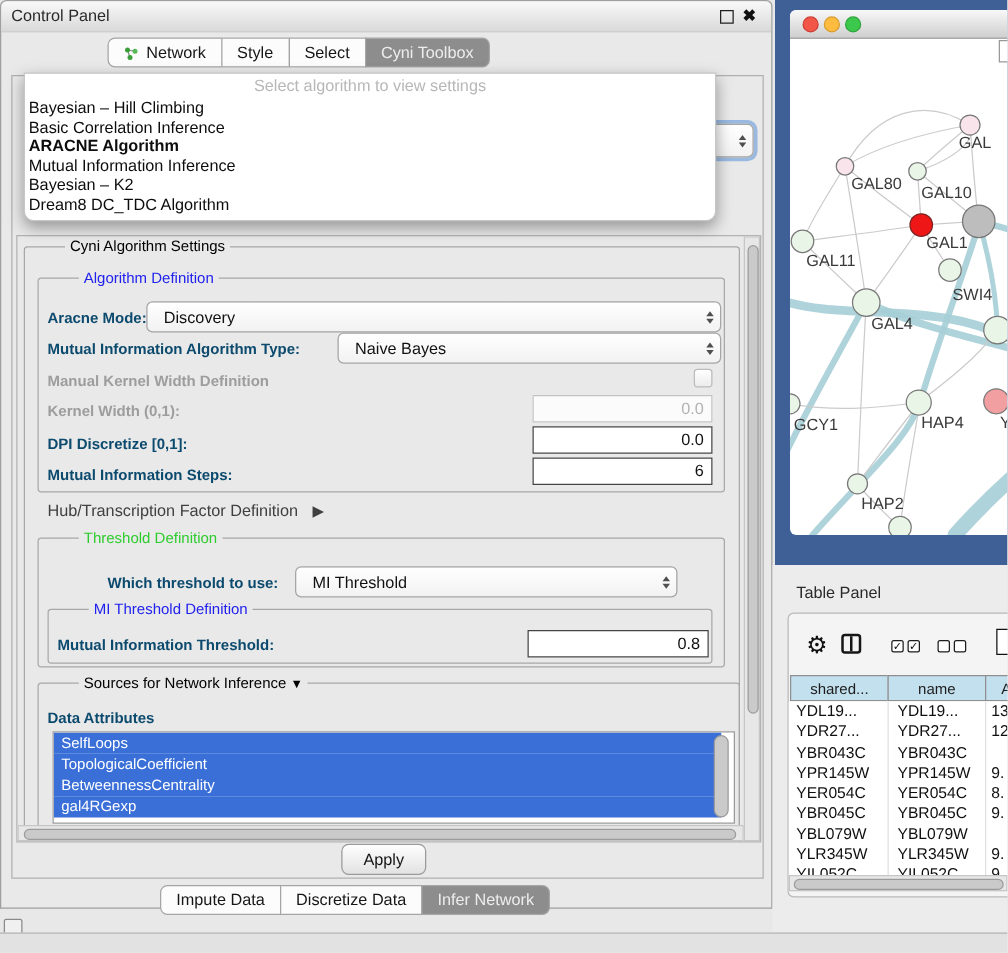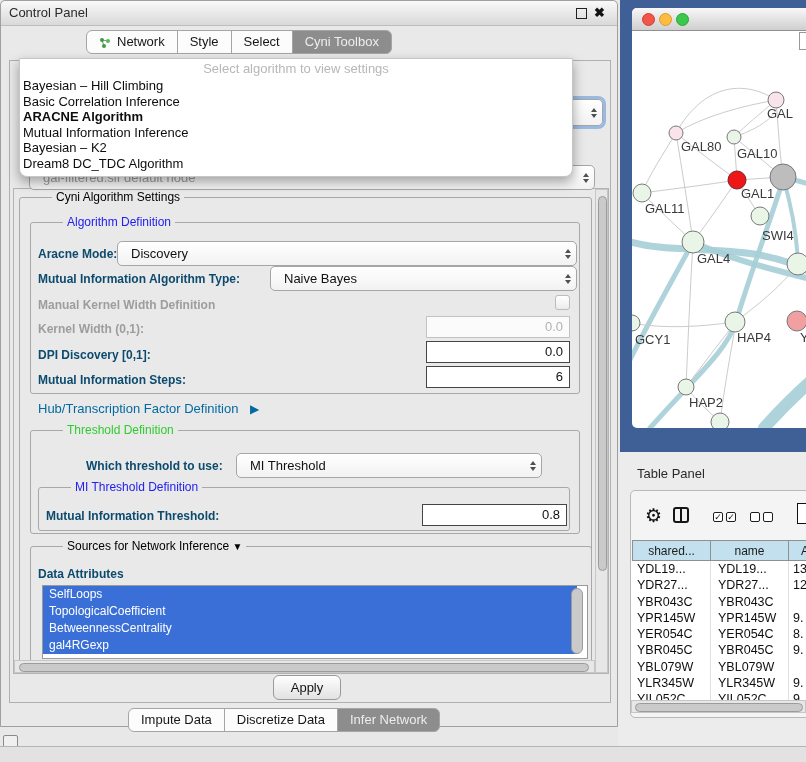--- a/index.html
+++ b/index.html
@@ -112,27 +112,20 @@
         <div class="tab">
           <span>Select</span>
         </div>
         <div class="tab sel">
           <span>Cyni Toolbox</span>
         </div>
       </div>
 
     <div class="abs" id="content-panel"></div>
 
-    <div class="abs combo" style="left:28px;top:164px;width:566px;z-index:5;">
-      <div class="txt grayed">gal-filtered.sif default node</div>
-      <div class="stepper">
-          <div class="tri-up"></div>
-          <div class="tri-down"></div>
-        </div>
-    </div>
 
     <div class="abs combo" style="left:558px;top:98px;width:44px;height:27px;z-index:6;box-shadow:0 0 0 3px rgba(110,160,220,.65);">
       <div class="txt"></div>
       <div class="stepper">
           <div class="tri-up"></div>
           <div class="tri-down"></div>
         </div>
     </div>
 
     <div class="abs" id="algo-popup">
@@ -169,26 +162,26 @@
         <div class="txt">Naive Bayes</div>
         <div class="stepper">
             <div class="tri-up"></div>
             <div class="tri-down"></div>
           </div>
       </div>
       <div class="abs lbl bold grayed" style="left:24px;top:109px;">Manual Kernel Width Definition</div>
       <div class="abs chk" style="left:541px;top:106px;"></div>
       <div class="abs lbl grayed" style="left:24px;top:133px;font-weight:bold;">Kernel Width (0,1):</div>
       <div class="abs tin dis" style="left:412px;top:127px;width:144px;">0.0</div>
-      <div class="abs lbl bold" style="left:24px;top:159px;">DPI Discovery [0,1]:</div>
+      <div class="abs lbl bold" style="left:24px;top:159px;">DPI Discretize [0,1]:</div>
       <div class="abs tin" style="left:412px;top:152px;width:144px;">0.0</div>
       <div class="abs lbl bold" style="left:24px;top:184px;">Mutual Information Steps:</div>
       <div class="abs tin" style="left:412px;top:177px;width:144px;">6</div>
 
-      <div class="abs" style="left:24px;top:212px;font-size:13px;color:#0369a1;white-space:nowrap;">
+      <div class="abs" style="left:24px;top:212px;font-size:13px;color:#404040;white-space:nowrap;">
         <span>Hub/Transcription Factor Definition</span>
         <span style="margin-left:8px;font-size:12px;">▶</span>
       </div>
 
       <div class="abs grp" style="left:16px;top:241px;width:550px;height:104px;">
         <div class="grp-title green-t">Threshold Definition</div>
       </div>
       <div class="abs lbl bold" style="left:72px;top:270px;">Which threshold to use:</div>
       <div class="abs combo" style="left:222px;top:264px;width:306px;">
         <div class="txt">MI Threshold</div>

